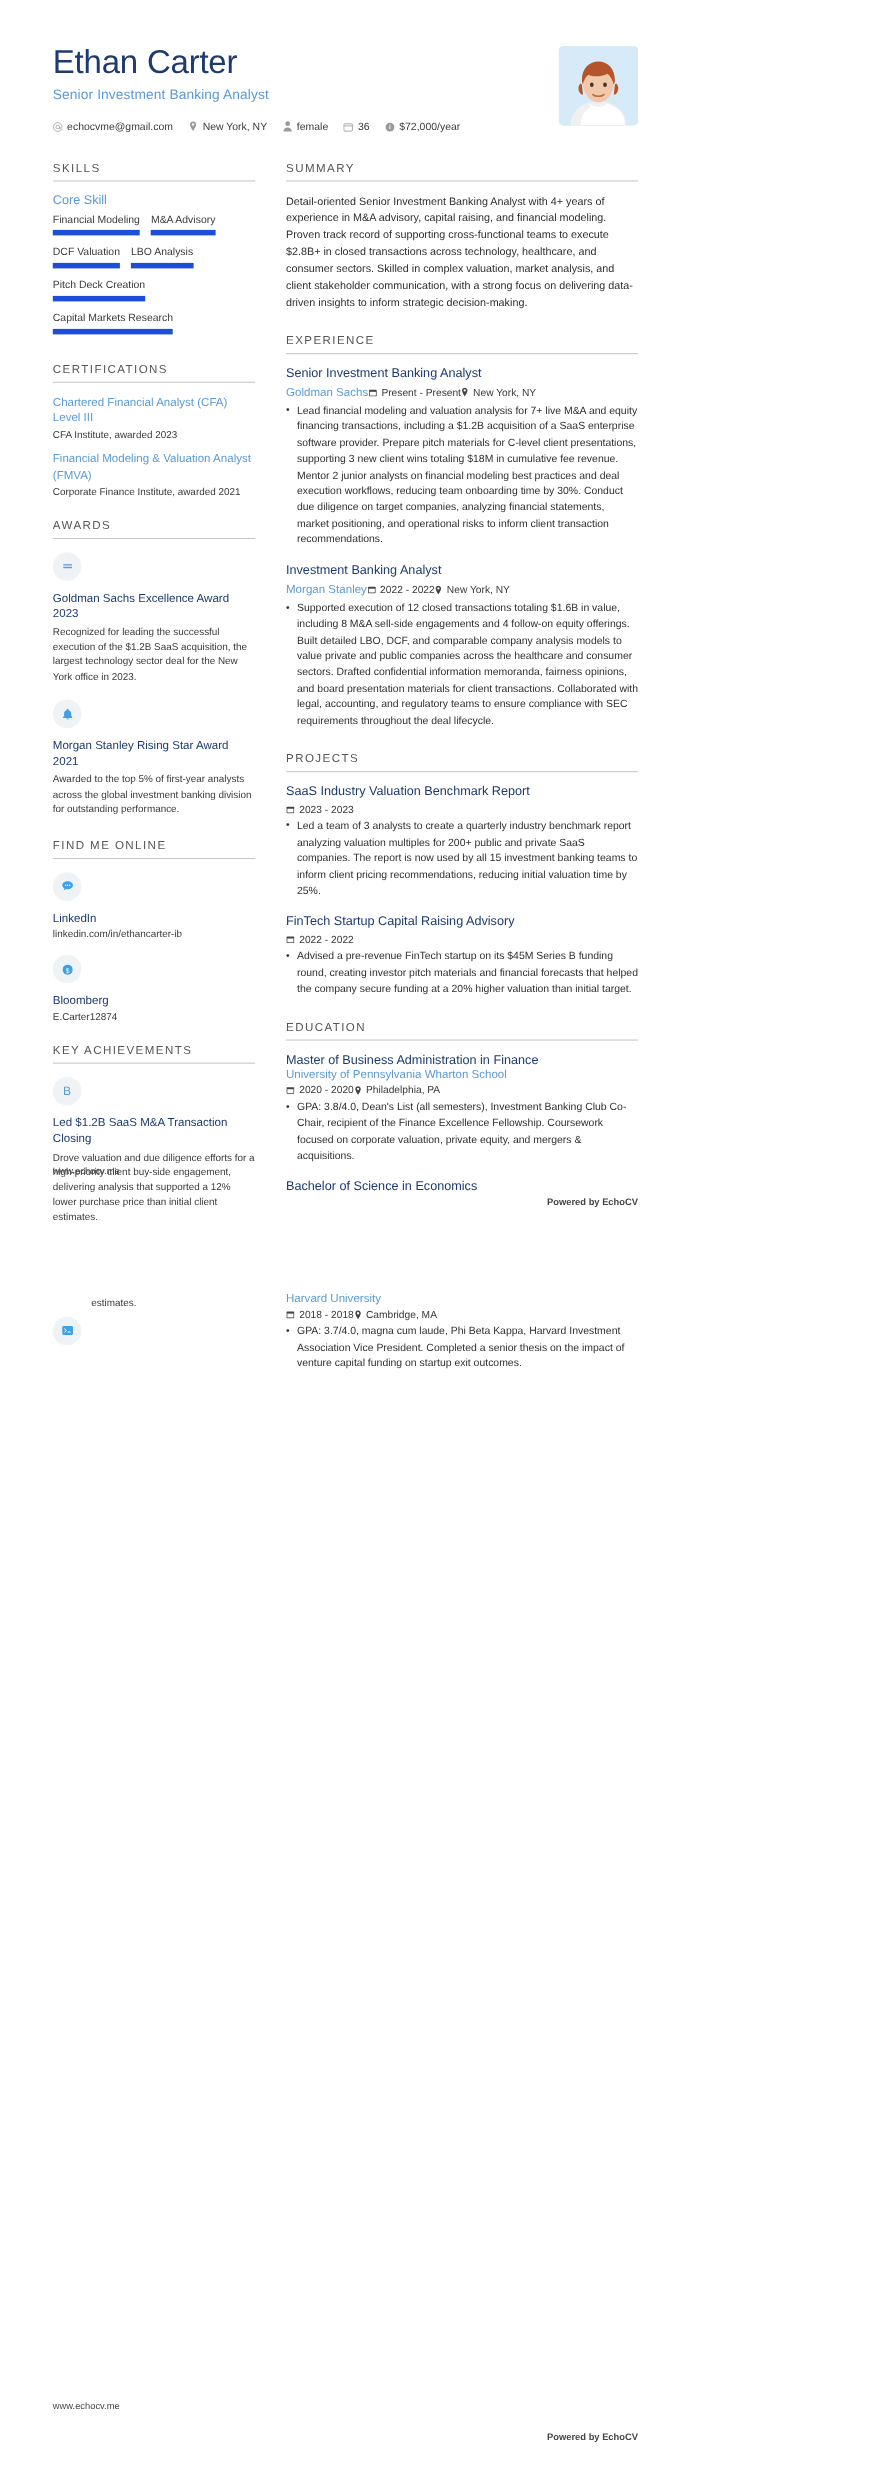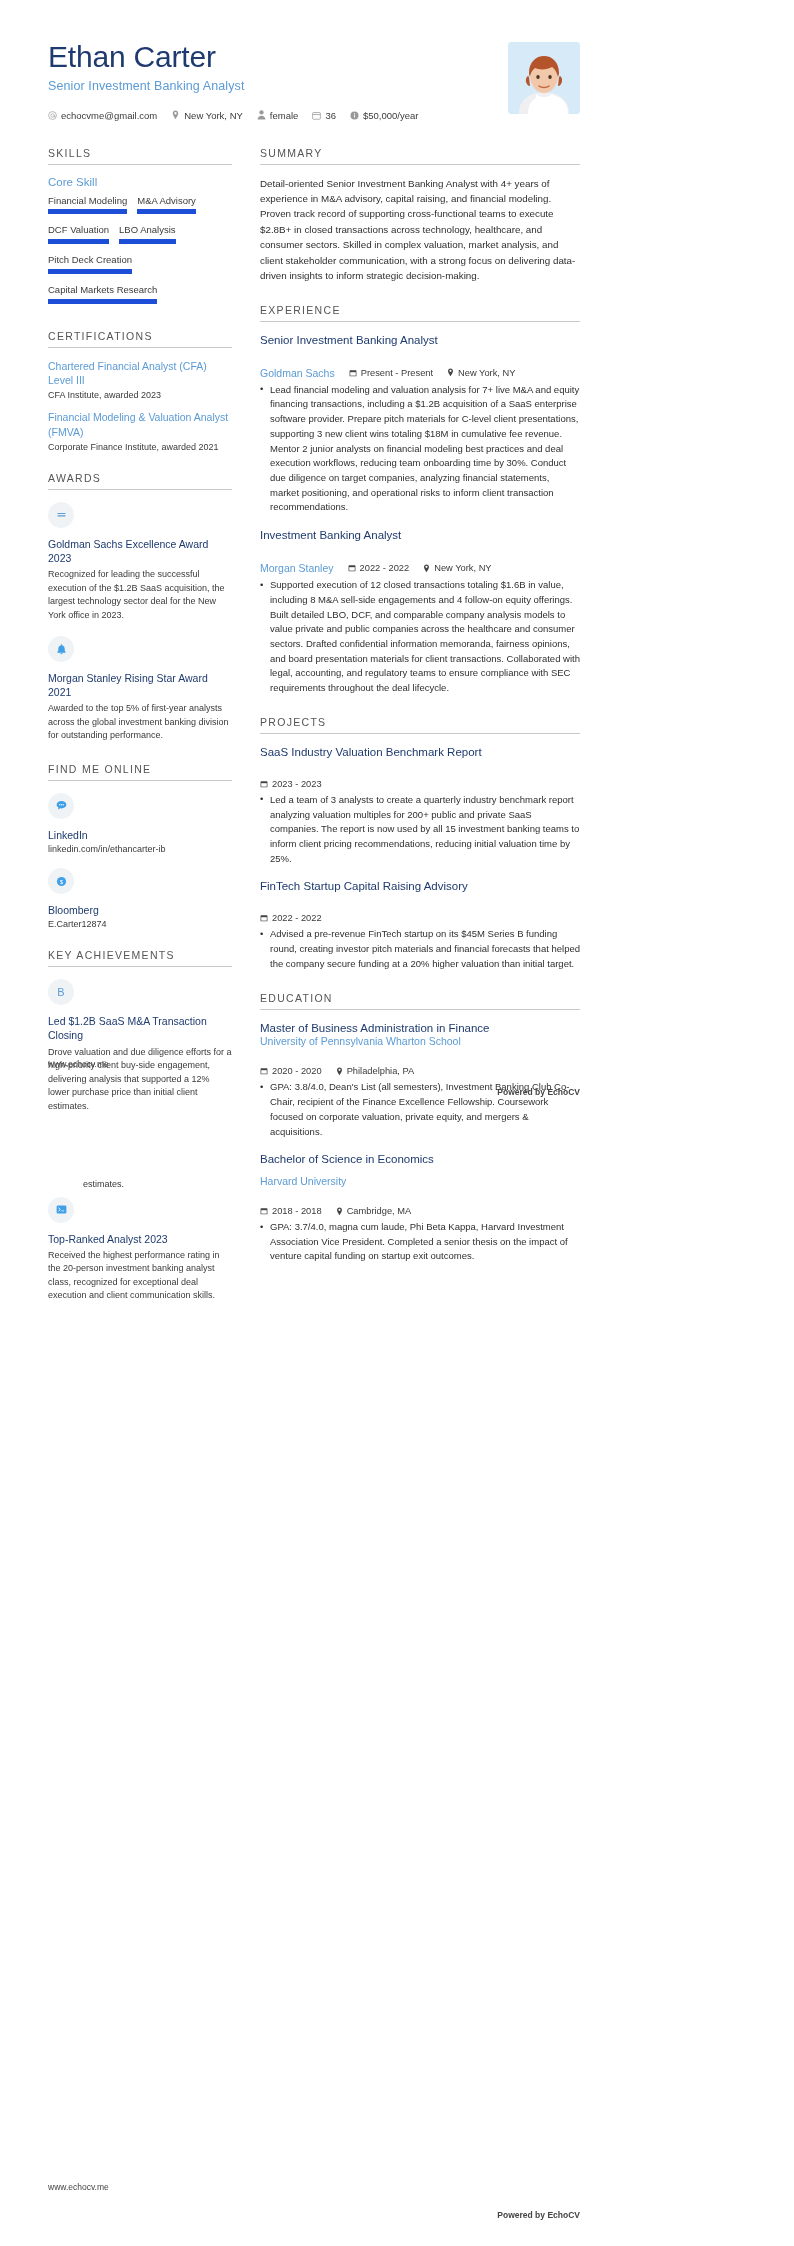--- a/index.html
+++ b/index.html
@@ -160,22 +160,21 @@
   .entry { margin-bottom: 13px; }
   .entry-title {
     font-size: 11.5px;
     color: #1e3a6e;
     line-height: 1.3;
   }
   .entry-meta {
     display: flex;
     align-items: center;
     flex-wrap: wrap;
-    gap: 14px;
-    margin-top: 19px;
+    margin-top: 3px;
     margin-bottom: 4px;
     font-size: 9.3px;
     color: #3a3a3a;
   }
   .entry-org { color: #5b9bd5; font-size: 10.5px; }
   .meta-chip { display: flex; align-items: center; gap: 4px; }
   .meta-chip svg { display: block; flex: 0 0 auto; }
   ul.bullets { list-style: none; margin: 0; padding: 0; }
   ul.bullets li {
     font-size: 9.5px;
@@ -254,21 +253,21 @@
           <span>36</span>
         </div>
         <div class="contact-item">
           <span>
             <svg width="9" height="9" viewBox="0 0 14 14">
                 <circle cx="7" cy="7" r="6.2" fill="#999"></circle>
                 <rect x="6.3" y="5.6" width="1.4" height="4.4" fill="#fff"></rect>
                 <rect x="6.3" y="3.4" width="1.4" height="1.5" fill="#fff"></rect>
               </svg>
           </span>
-          <span>$50,000/year</span>
+          <span>$72,000/year</span>
         </div>
       </div>
     </div>
 
     <div class="photo">
       <svg viewBox="0 0 72 72">
         <rect width="72" height="72" fill="#d7eaf7"></rect>
         <ellipse cx="36" cy="70" rx="25" ry="20" fill="#f0f0f3"></ellipse>
         <path d="M36 18c9 0 14 6 14 15 0 10-6 18-14 18s-14-8-14-18c0-9 5-15 14-15z" fill="#f2c8ab"></path>
         <path d="M21 31c0-11 7-17 15-17s15 6 15 17c0 2-1 4-1 4s-2-8-6-10c-5 3-13 3-17 1-3 2-5 7-5 9 0 0-1-2-1-4z" fill="#b5532a"></path>
@@ -545,24 +544,20 @@
       <div class="icon-row-desc" style="margin-left:35px;margin-bottom:4px;">estimates.</div>
 
       <div class="icon-row">
         <div class="icon-badge">
           <svg width="13" height="13" viewBox="0 0 16 16">
               <rect x="2" y="3" width="12" height="10" rx="1.6" fill="#3fa0e8"></rect>
               <path d="M4.6 6.2L6.6 8l-2 1.8" fill="none" stroke="#fff" stroke-width="1.1" stroke-linecap="round" stroke-linejoin="round"></path>
               <rect x="7.8" y="9.2" width="3.6" height="1" rx="0.5" fill="#fff"></rect>
             </svg>
         </div>
-        <div class="icon-row-body">
-          <div class="icon-row-title">Top-Ranked Analyst 2023</div>
-          <div class="icon-row-desc">Received the highest performance rating in the 20-person investment banking analyst class, recognized for exceptional deal execution and client communication skills.</div>
-        </div>
       </div>
     </div>
 
     <div class="col-right">
       <div class="entry">
         <div class="entry-org">Harvard University</div>
         <div class="entry-meta">
           <span class="meta-chip">
             <span>
                 <svg width="8" height="8" viewBox="0 0 14 14">

